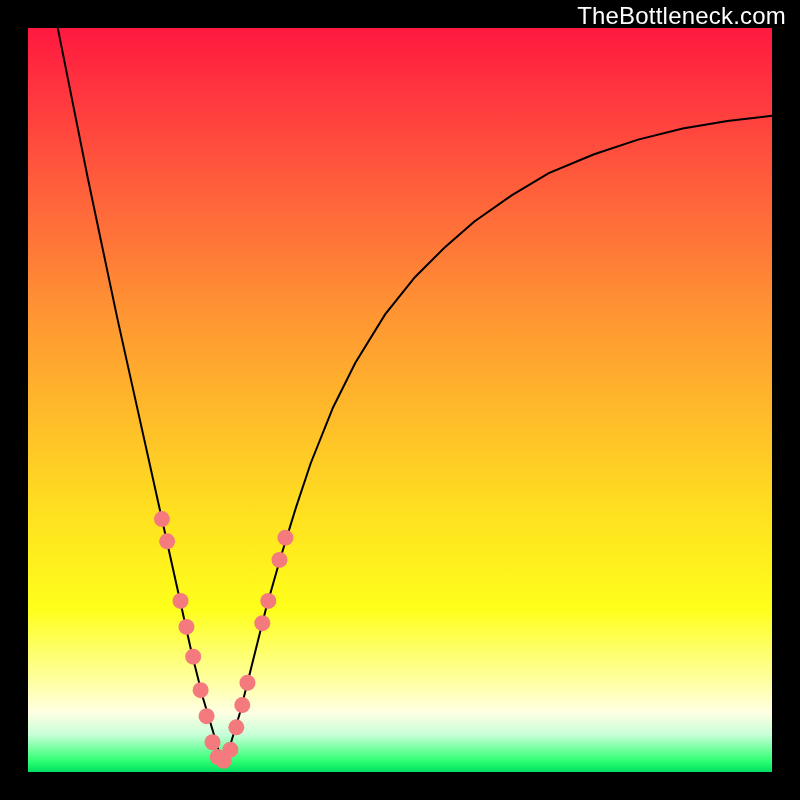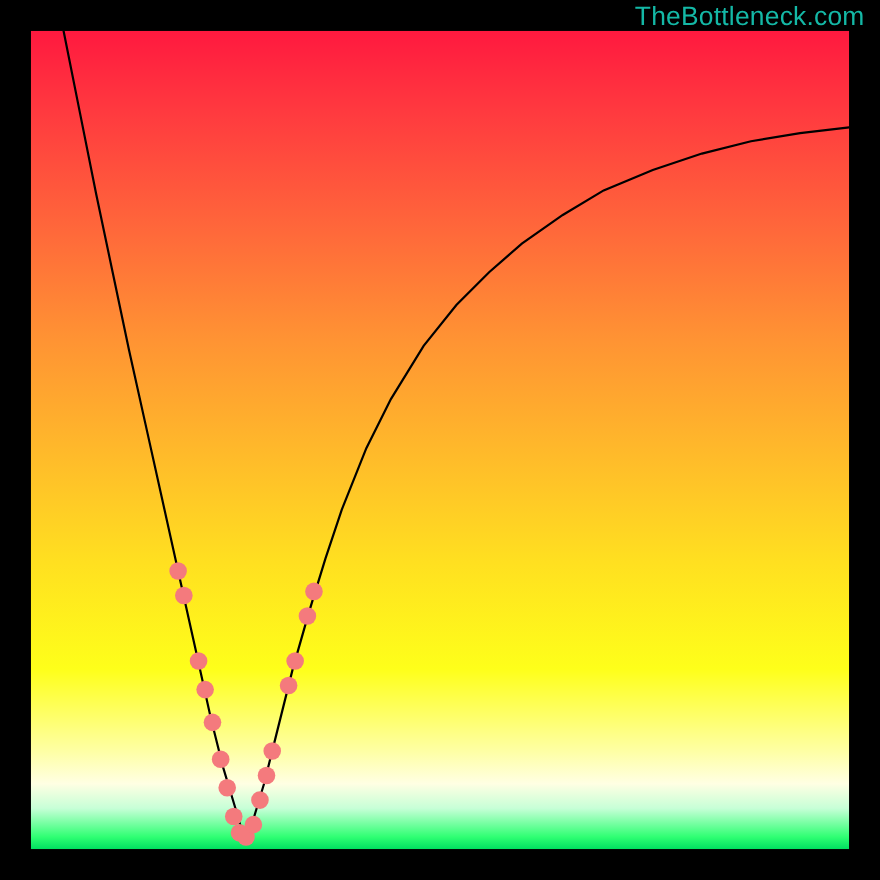--- a/index.html
+++ b/index.html
@@ -52,21 +52,21 @@
     position: absolute;
     top: 0;
     left: 0;
     width: 744px;
     height: 744px;
   }
   .watermark {
     position: absolute;
     top: 2px;
     right: 14px;
-    color: #14b8a6;
+    color: #ffffff;
     font-size: 24px;
     font-weight: 400;
     letter-spacing: 0.2px;
     user-select: none;
   }
 </style>
 </head>
 <body>
 
 <div class="frame">

